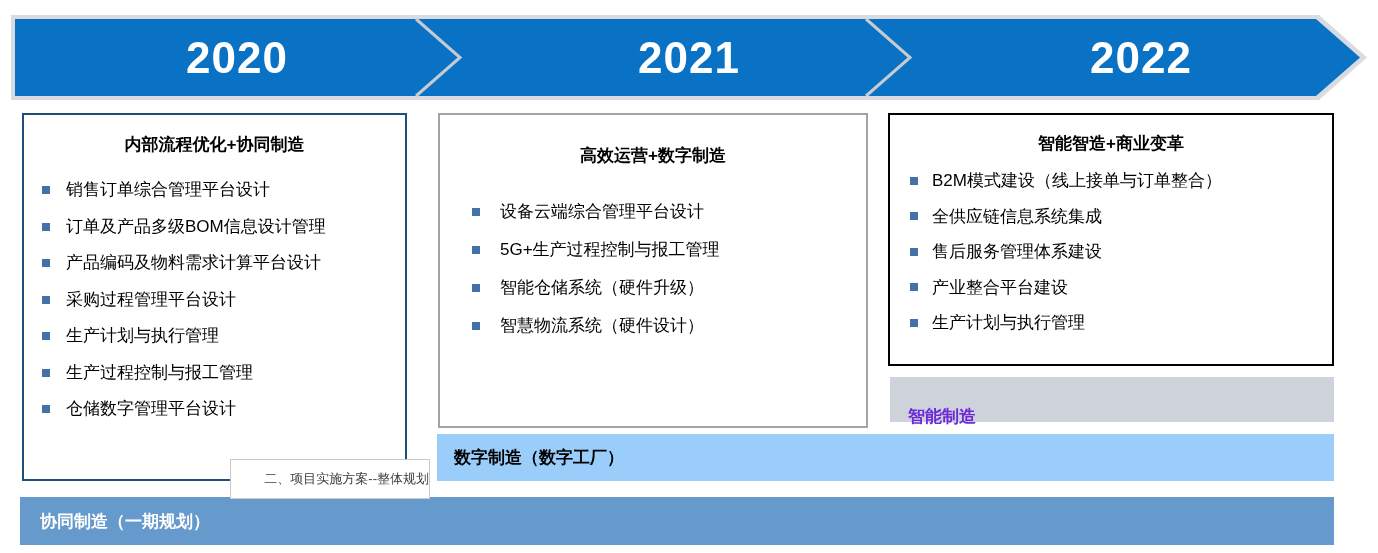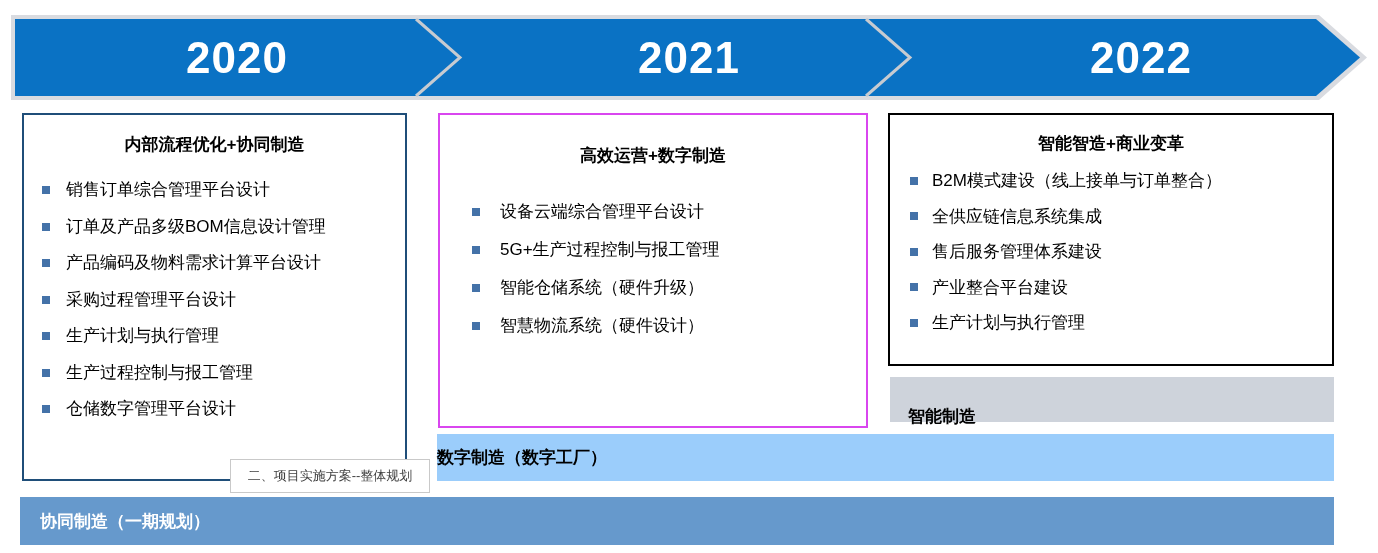--- a/index.html
+++ b/index.html
@@ -62,21 +62,21 @@
     top: 113px;
     width: 385px;
     height: 368px;
     border: 2px solid #1F4E79;
   }
   #phase-box-2021 {
     left: 438px;
     top: 113px;
     width: 430px;
     height: 315px;
-    border: 2px solid #d946ef;
+    border: 2px solid #a3a3a3;
   }
   #phase-box-2022 {
     left: 888px;
     top: 113px;
     width: 446px;
     height: 253px;
     border: 2px solid #000000;
   }
 
   .phase-title {
@@ -136,53 +136,54 @@
     white-space: nowrap;
   }
   #band-intelligent {
     left: 890px;
     top: 377px;
     width: 444px;
     height: 45px;
     background: #CED3DB;
     padding-left: 18px;
   }
-  #band-intelligent .band-label { color: #000000; margin-top: 33px; }
+  #band-intelligent .band-label { color: #6d28d9; margin-top: 33px; }
 
   #band-digital {
     left: 437px;
     top: 434px;
     width: 897px;
     height: 47px;
     background: #9BCDFB;
+    padding-left: 17px;
   }
   #band-digital .band-label { color: #000000; }
 
   #band-collaborative {
     left: 20px;
     top: 497px;
     width: 1314px;
     height: 48px;
     background: #6699CC;
     padding-left: 20px;
   }
   #band-collaborative .band-label { color: #ffffff; }
 
   
   #slide-caption {
     position: absolute;
     left: 230px;
     top: 459px;
     width: 200px;
-    height: 34px;
+    height: 40px;
     background: #ffffff;
     border: 1px solid #C9C9C9;
     display: flex;
     align-items: center;
-    justify-content: center;
+    justify-content: flex-end;
     box-sizing: border-box;
     z-index: 40;
   }
   #slide-caption .caption-text {
     font-size: 13px;
     color: #404040;
     white-space: nowrap;
   }
 </style>
 </head>

